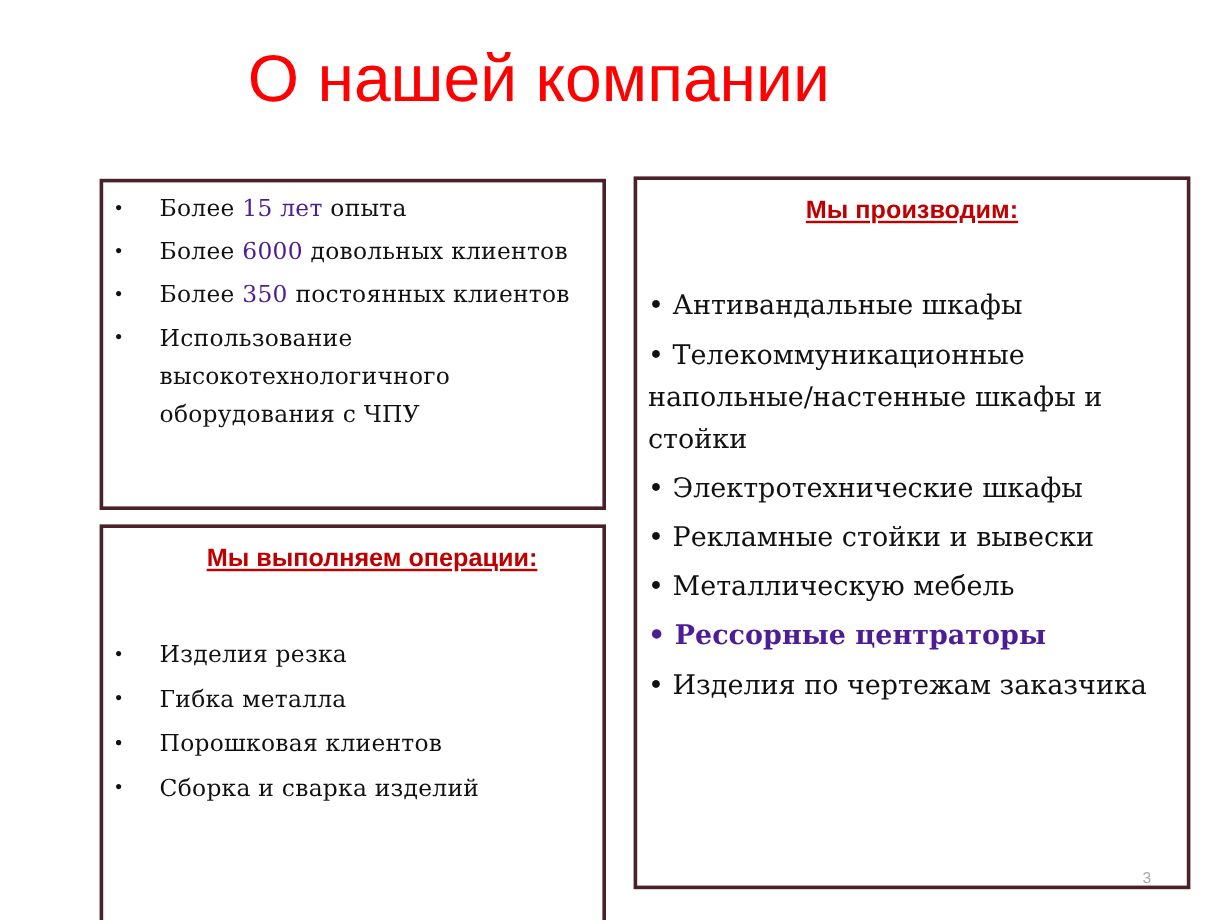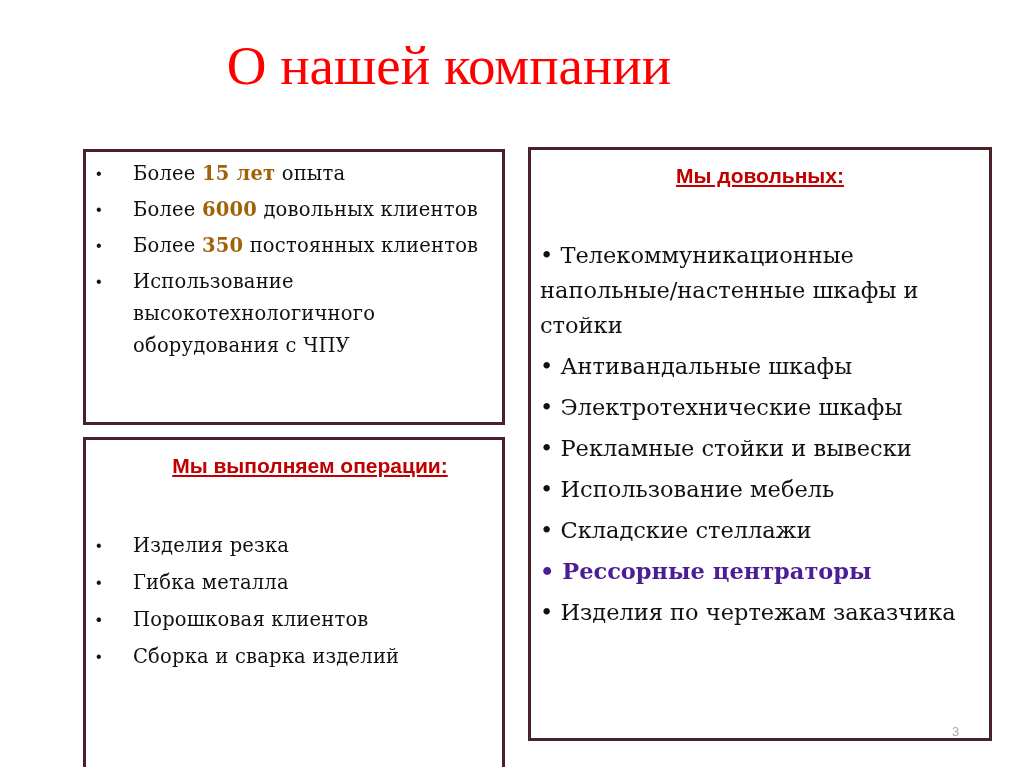--- a/index.html
+++ b/index.html
@@ -2,41 +2,41 @@
 <html><head>
   <meta charset="utf-8">
   <style>
     html, body { margin: 0; padding: 0; }
     body {
       width: 1024px; height: 767px; background: #ffffff; position: relative; overflow: hidden;
       font-family: "DejaVu Serif", "Liberation Serif", serif; color: #111;
     }
     .title {
       position: absolute; left: 0; top: 38px; width: 898px; text-align: center;
-      font-family: Liberation Serif, serif;
+      font-family: Liberation Sans, sans-serif;
       font-size: 55px; color: #ff0000; line-height: 1;
     }
     .box {
       position: absolute; border: 3px solid #4a2128; box-sizing: border-box; background: #fff;
     }
     #box-stats { left: 83px; top: 149px; width: 422px; height: 276px; }
     #box-ops { left: 83px; top: 437px; width: 422px; height: 366px; padding-left: 32px; }
     #box-produce { left: 528px; top: 147px; width: 464px; height: 594px; }
 
     ul.list { list-style: none; margin: 0; padding: 0; }
     .stats-list { position: absolute; left: 10px; top: 6px; right: 8px; }
     .stats-list li, .ops-list li {
       position: relative; padding-left: 37px; font-size: 19.5px; line-height: 32px;
       font-family: "DejaVu Serif", serif; letter-spacing: 0.2px;
     }
     .stats-list li { margin-bottom: 4px; line-height: 32px; }
     .stats-list li .bullet, .ops-list li .bullet {
       position: absolute; left: 0; top: 0; font-family: "Liberation Sans", sans-serif; font-size: 16px;
     }
-    .hl { color: #a16207; font-weight: bold; }
+    .hl { color: #4c1d95; font-weight: normal; }
     .heading {
       text-align: center; font-family: "Liberation Sans", "DejaVu Sans", sans-serif; font-weight: bold;
       color: #c00000; text-decoration: underline; font-size: 21px;
     }
     #box-ops .heading { margin-top: 14px; }
     .ops-list { position: absolute; left: 10px; top: 87px; right: 8px; }
     .ops-list li { line-height: 37px; }
 
     #box-produce .heading { margin-top: 14px; }
     .prod-list { position: absolute; left: 9px; top: 88px; right: 6px; }
@@ -81,26 +81,25 @@
   <ul class="list ops-list">
     <li><span class="bullet">•</span><span>Изделия резка</span></li>
     <li><span class="bullet">•</span><span>Гибка металла</span></li>
     <li><span class="bullet">•</span></li>
     <li><span class="bullet">•</span><span>Порошковая клиентов</span></li>
     <li><span class="bullet">•</span><span>Сборка и сварка изделий</span></li>
   </ul>
 </div>
 
 <div class="box" id="box-produce">
-  <div class="heading">Мы довольных:</div>
+  <div class="heading">Мы производим:</div>
   <ul class="list prod-list">
+    <li>• Антивандальные шкафы</li>
     <li>• Телекоммуникационные напольные/настенные шкафы и стойки</li>
-    <li>• Антивандальные шкафы</li>
     <li>• Электротехнические шкафы</li>
     <li>• Рекламные стойки и вывески</li>
-    <li>• Использование мебель</li>
-    <li>• Складские стеллажи</li>
+    <li>• Металлическую мебель</li>
     <li class="red">• Рессорные центраторы</li>
     <li>• Изделия по чертежам заказчика</li>
   </ul>
 </div>
 
 <div class="page-number">3</div>
 
 </body></html>

